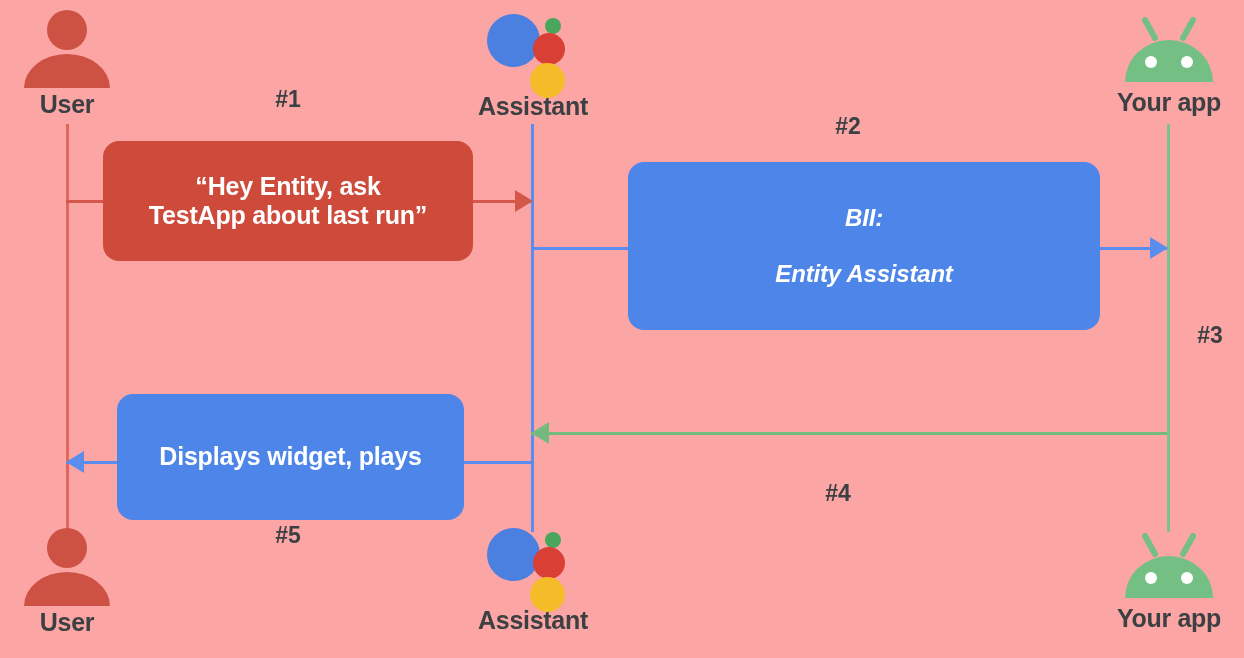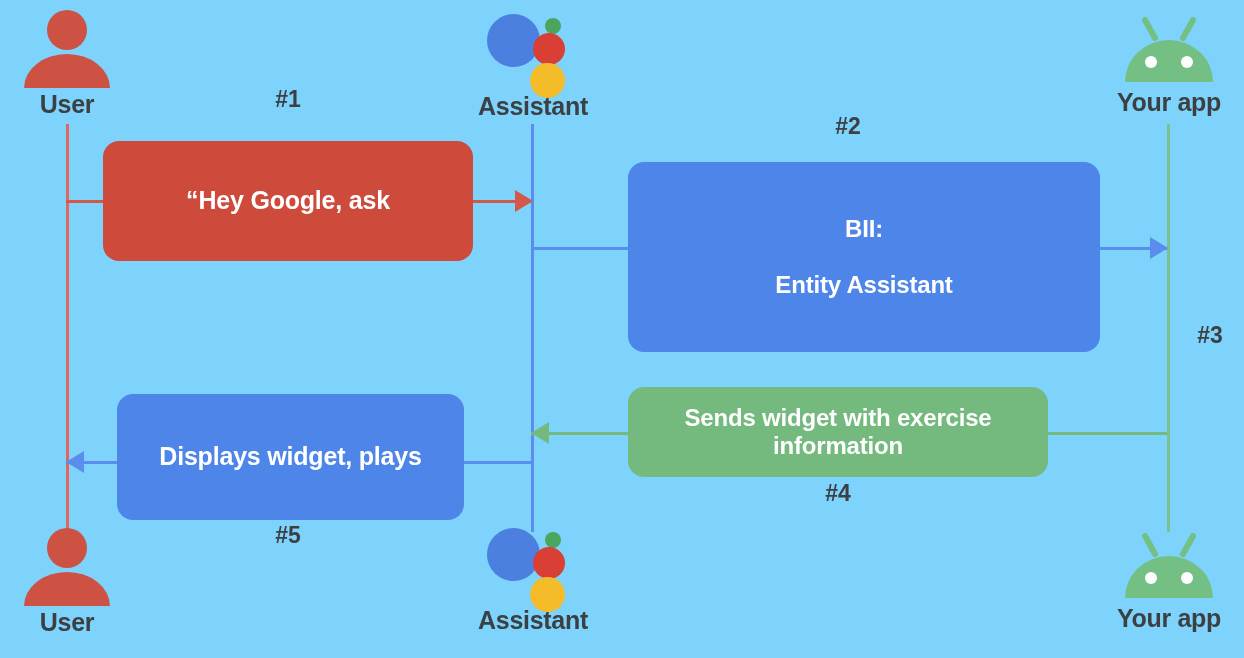--- a/index.html
+++ b/index.html
@@ -7,21 +7,21 @@
     padding: 0;
     background: #ffffff;
   }
   body {
     font-family: "Liberation Sans", sans-serif;
   }
   #diagram {
     position: relative;
     width: 1244px;
     height: 658px;
-    background: #7dd3fc;
+    background: #fca5a5;
     overflow: hidden;
   }
 
   
   .lifeline {
     position: absolute;
     width: 3px;
   }
   .lifeline.user     { background: #e0675a; }
   .lifeline.assistant{ background: #5b8def; }
@@ -152,45 +152,40 @@
       </svg>
     </div>
     <div class="actor-label">Your app</div>
   </div>
 
   <div class="step" style="left:248px; top:86px; width:80px;">#1</div>
   <div class="conn red" style="left:66px; top:200px; width:465px;"></div>
   <div class="arrowhead right red" style="left:515px; top:190px;"></div>
   <div class="msgbox red" style="left:103px; top:141px; width:370px; height:120px; font-size:25px; padding:0 16px;">
     <span>
-      <span>“Hey Google, ask</span><br>
+      <span>“Hey Entity, ask</span><br>
+      <span>TestApp about last run”</span>
     </span>
   </div>
 
   <div class="step" style="left:808px; top:113px; width:80px;">#2</div>
   <div class="conn blue" style="left:531px; top:247px; width:636px;"></div>
   <div class="arrowhead right blue" style="left:1150px; top:237px;"></div>
-  <div class="msgbox blue" style="left:628px; top:162px; width:472px; height:190px; font-size:24px; padding:0 12px;">
+  <div class="msgbox blue" style="left:628px; top:162px; width:472px; height:168px; font-size:24px; padding:0 12px;font-style:italic;">
     <span>
       <span>BII:</span><br>
       <br>
       <span>Entity Assistant</span><br>
     </span>
   </div>
 
   <div class="step" style="left:1180px; top:322px; width:60px;">#3</div>
 
   <div class="conn green" style="left:531px; top:432px; width:636px;"></div>
   <div class="arrowhead left green" style="left:531px; top:422px;"></div>
-  <div class="msgbox green" style="left:628px; top:387px; width:420px; height:90px; font-size:24px; padding:0 14px;">
-    <span>
-      <span>Sends widget with exercise</span><br>
-      <span>information</span>
-    </span>
-  </div>
   <div class="step" style="left:798px; top:480px; width:80px;">#4</div>
 
   <div class="conn blue" style="left:66px; top:461px; width:465px;"></div>
   <div class="arrowhead left blue" style="left:66px; top:451px;"></div>
   <div class="msgbox blue" style="left:117px; top:394px; width:347px; height:126px; font-size:25px; padding:7px 14px;">
     <span>
       <span>Displays widget, plays</span><br>
     </span>
   </div>
   <div class="step" style="left:248px; top:522px; width:80px;">#5</div>

